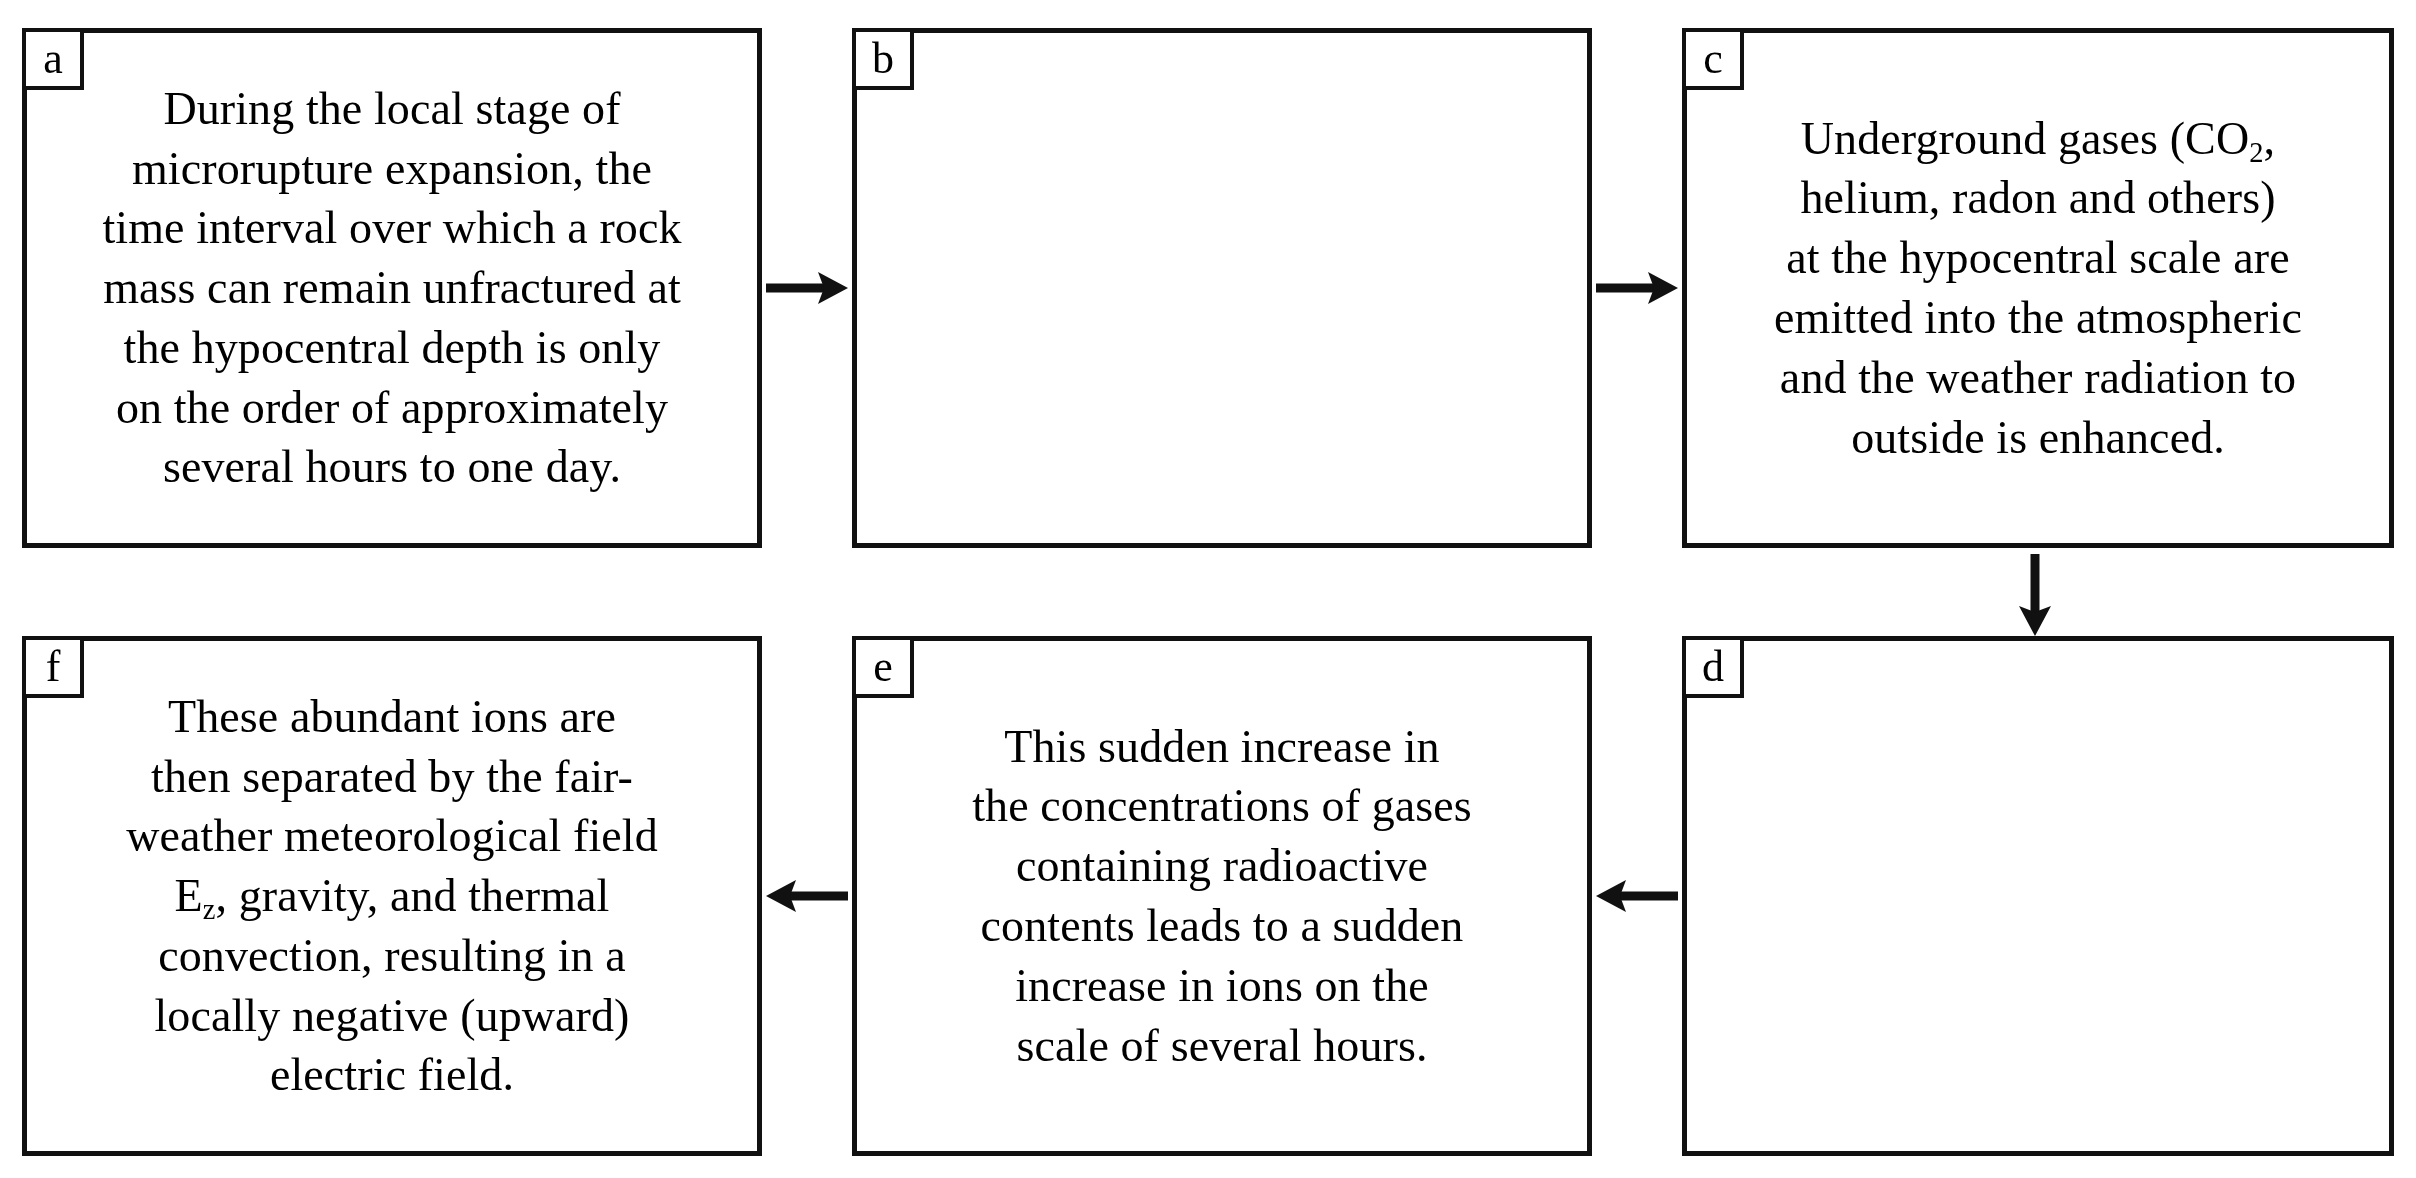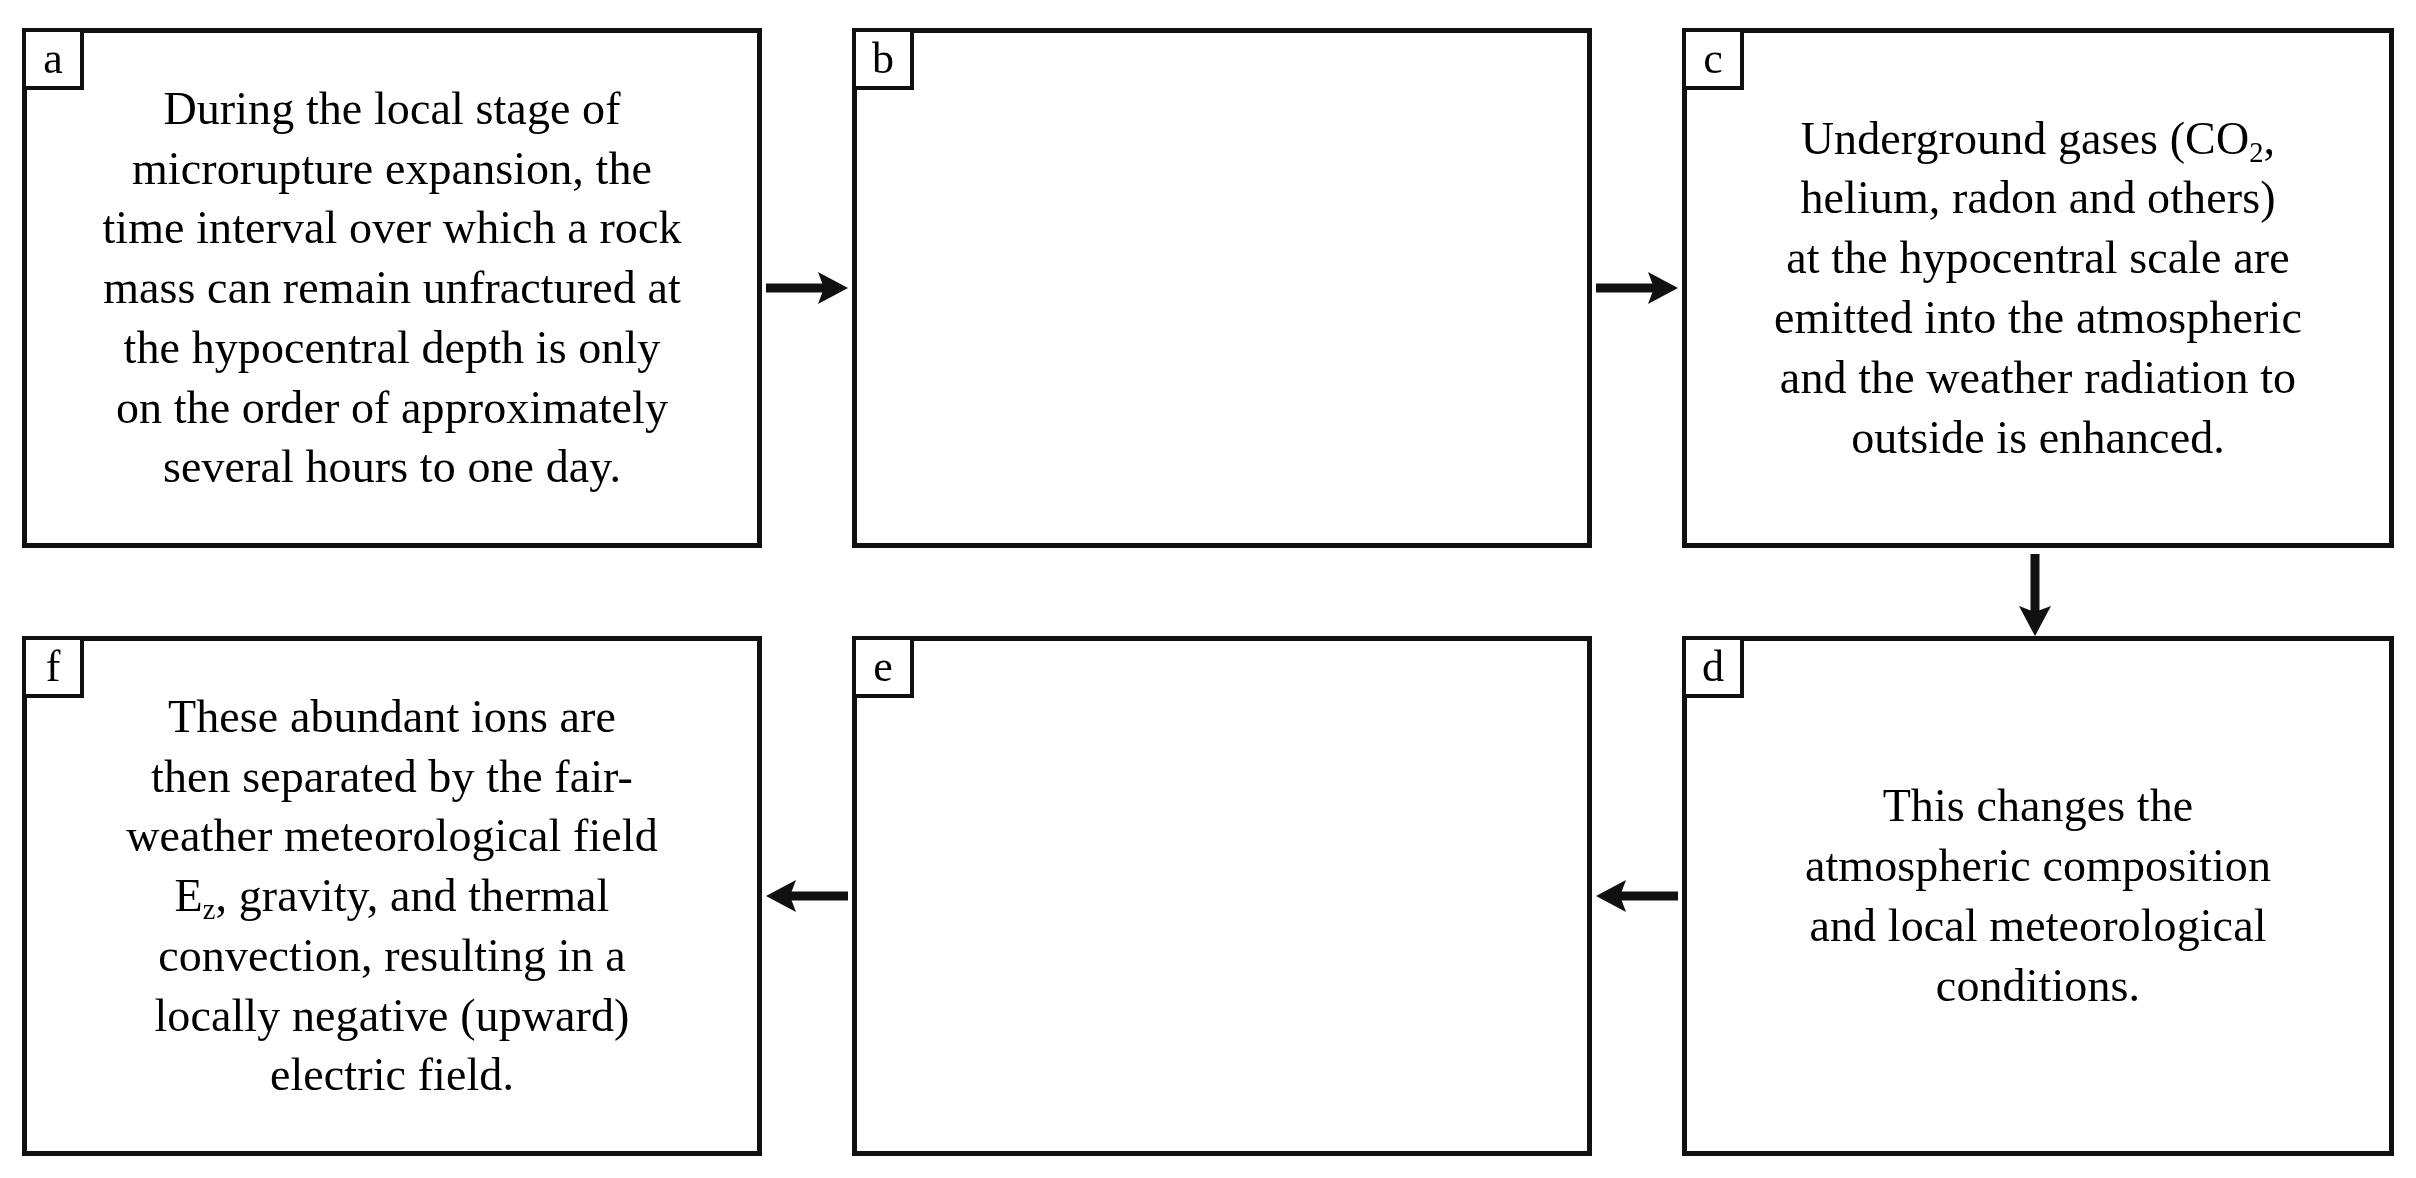--- a/index.html
+++ b/index.html
@@ -137,30 +137,32 @@
 
   <div class="arrow" style="left:764px; top:866px;">
     <svg width="86" height="60" viewBox="0 0 86 60" aria-hidden="true">
       <line x1="84" y1="30" x2="26" y2="30" stroke="#111111" stroke-width="9"></line>
       <polygon points="2,30 32,14 26,30 32,46" fill="#111111"></polygon>
     </svg>
   </div>
 
   <div class="flowbox ta-center" style="left:852px; top:636px; width:740px; height:520px;">
     <span class="badge">e</span>
+    <span class="btext"><span>This sudden increase in</span>
+<span>the concentrations of gases</span>
+<span>containing radioactive</span>
+<span>contents leads to a sudden</span>
+<span>increase in ions on the</span>
+<span>scale of several hours.</span></span>
   </div>
 
   <div class="arrow" style="left:1594px; top:866px;">
     <svg width="86" height="60" viewBox="0 0 86 60" aria-hidden="true">
       <line x1="84" y1="30" x2="26" y2="30" stroke="#111111" stroke-width="9"></line>
       <polygon points="2,30 32,14 26,30 32,46" fill="#111111"></polygon>
     </svg>
   </div>
 
   <div class="flowbox ta-center" style="left:1682px; top:636px; width:712px; height:520px;">
     <span class="badge">d</span>
-    <span class="btext"><span>This changes the</span>
-<span>atmospheric composition</span>
-<span>and local meteorological</span>
-<span>conditions.</span></span>
   </div>
 
 </div>
 
 </body></html>

